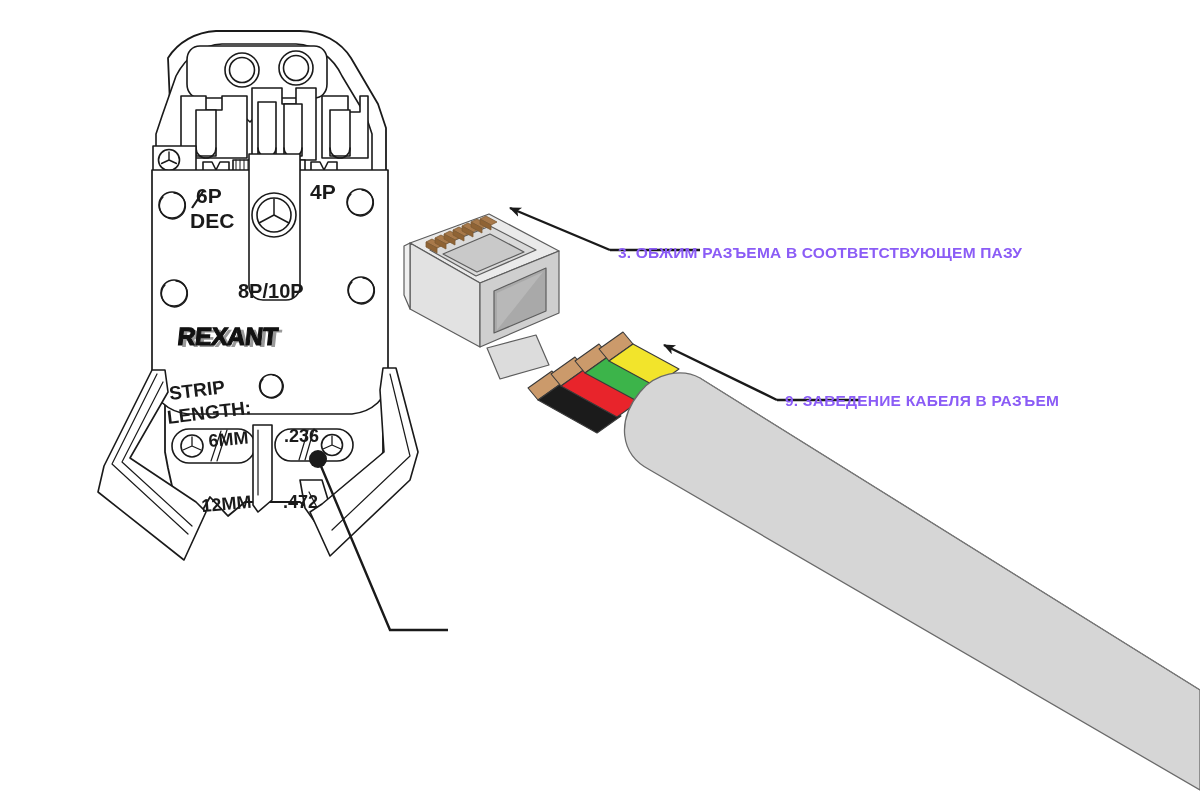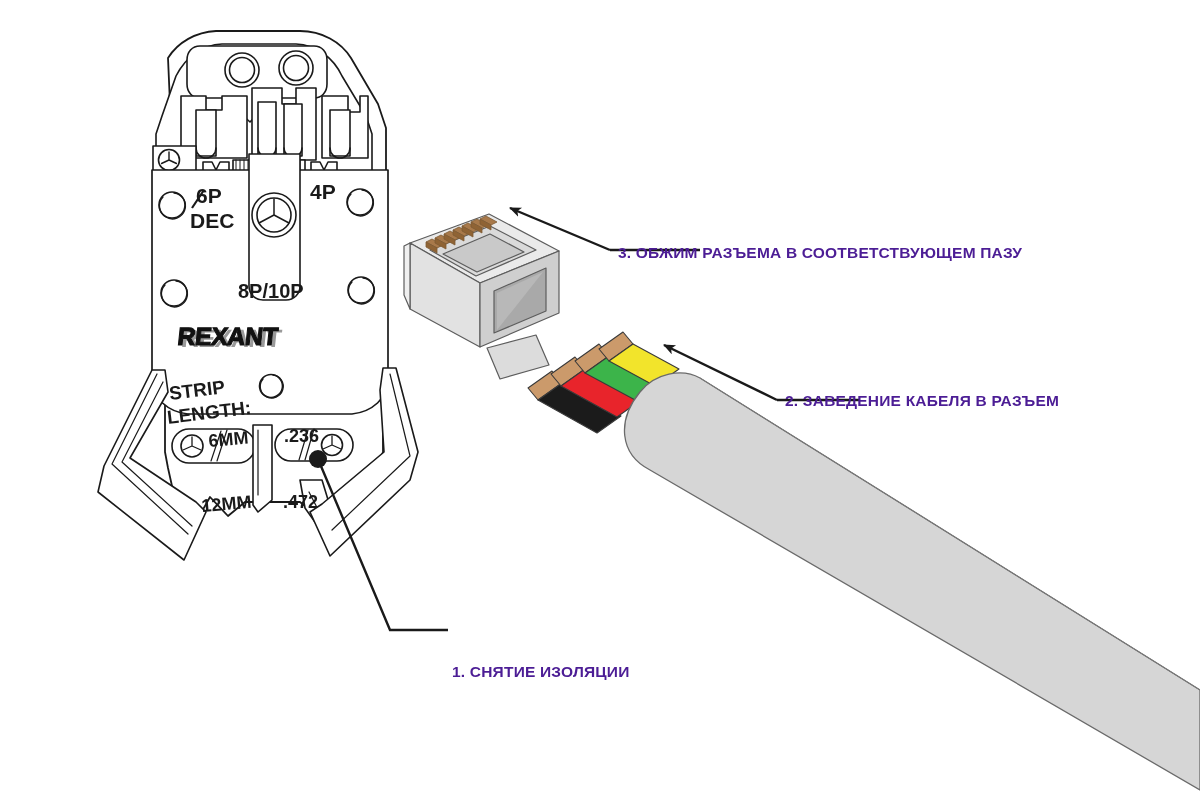--- a/index.html
+++ b/index.html
@@ -29,21 +29,21 @@
     width: 1200px;
     height: 800px;
     display: block;
   }
   .callout-text {
     position: absolute;
     font-family: "Liberation Sans", sans-serif;
     font-size: 15.5px;
     font-weight: 700;
     letter-spacing: 0.2px;
-    color: #4c1d95;
+    color: #8b5cf6;
     white-space: pre;
     line-height: 1.35;
   }
   #callout-3-text { left: 618px; top: 243px; }
   #callout-2-text { left: 785px; top: 391px; }
   #callout-1-text { left: 452px; top: 620px; }
 </style>
 </head>
 <body>
 
@@ -264,19 +264,18 @@
       </g>
 
       <g>
         <path d="M318,459 L390,630 L448,630" stroke-width="2.4"></path>
       </g>
     </g>
   </svg>
 
   <div class="callout-text" id="callout-3-text">3. ОБЖИМ РАЗЪЕМА В СООТВЕТСТВУЮЩЕМ ПАЗУ</div>
 
-  <div class="callout-text" id="callout-2-text">2. ЗАВЕДЕНИЕ КАБЕЛЯ В РАЗЪЕМ</div>
+  <div class="callout-text" id="callout-2-text">9. ЗАВЕДЕНИЕ КАБЕЛЯ В РАЗЪЕМ</div>
 
   <div class="callout-text" id="callout-1-text">
-    <div>1. СНЯТИЕ ИЗОЛЯЦИИ</div>
   </div>
 
 </div>
 
 </body></html>

